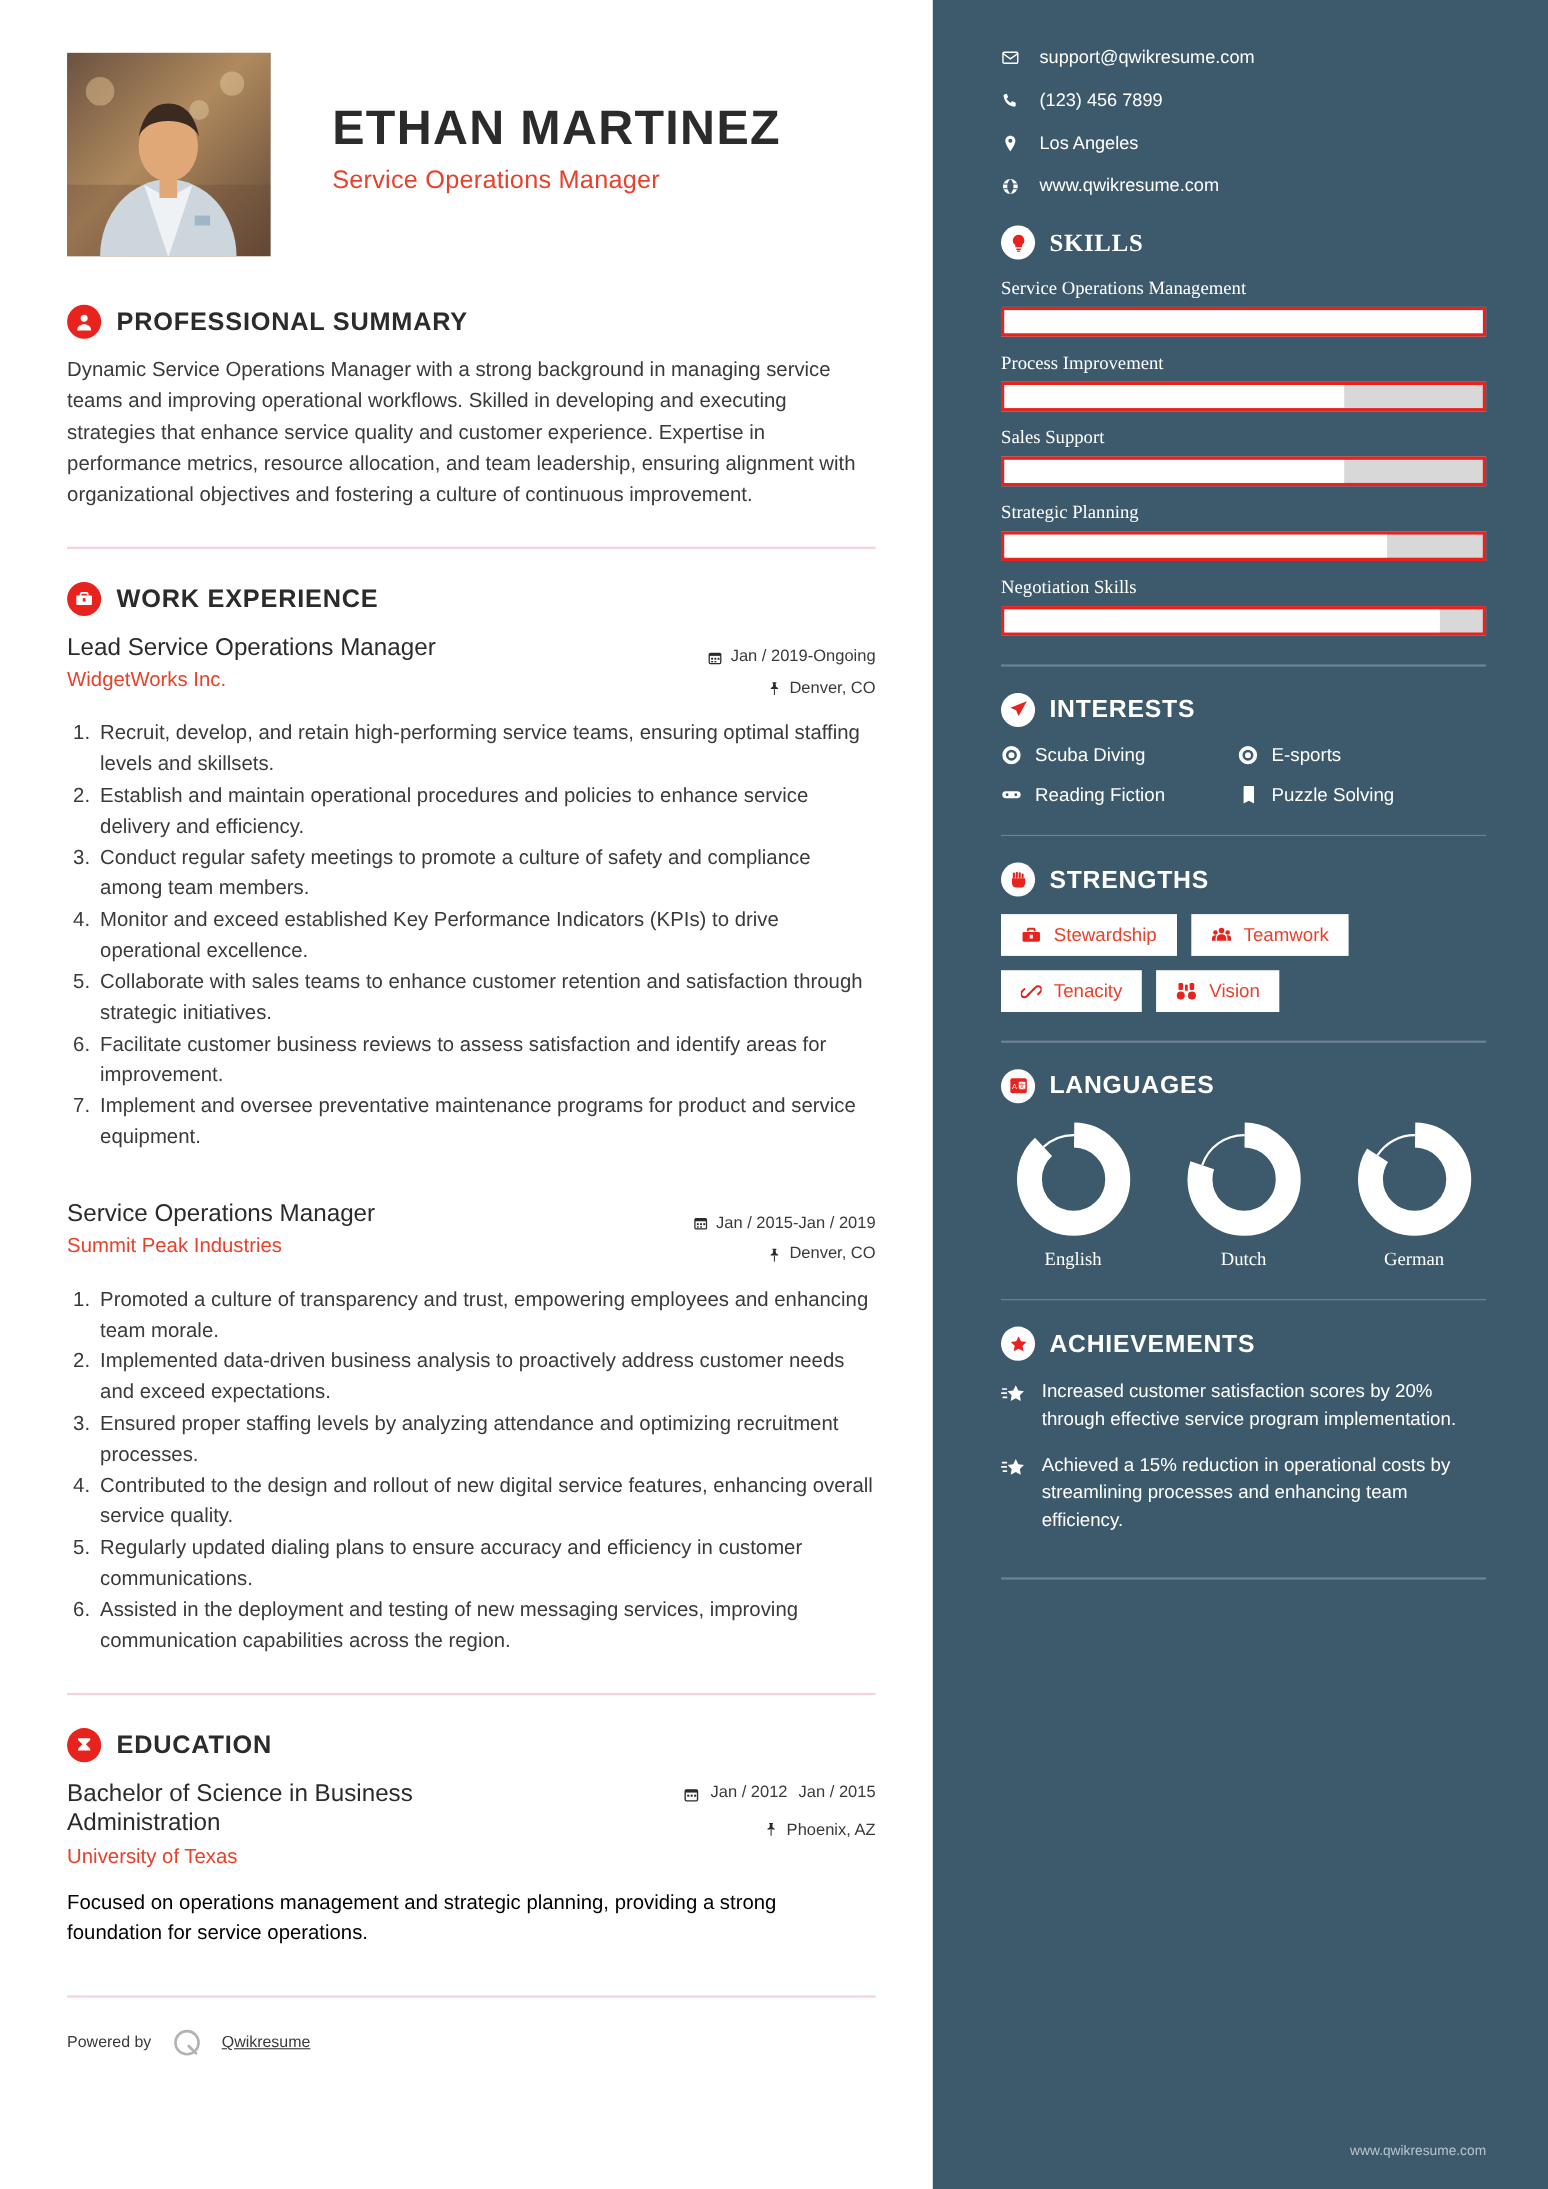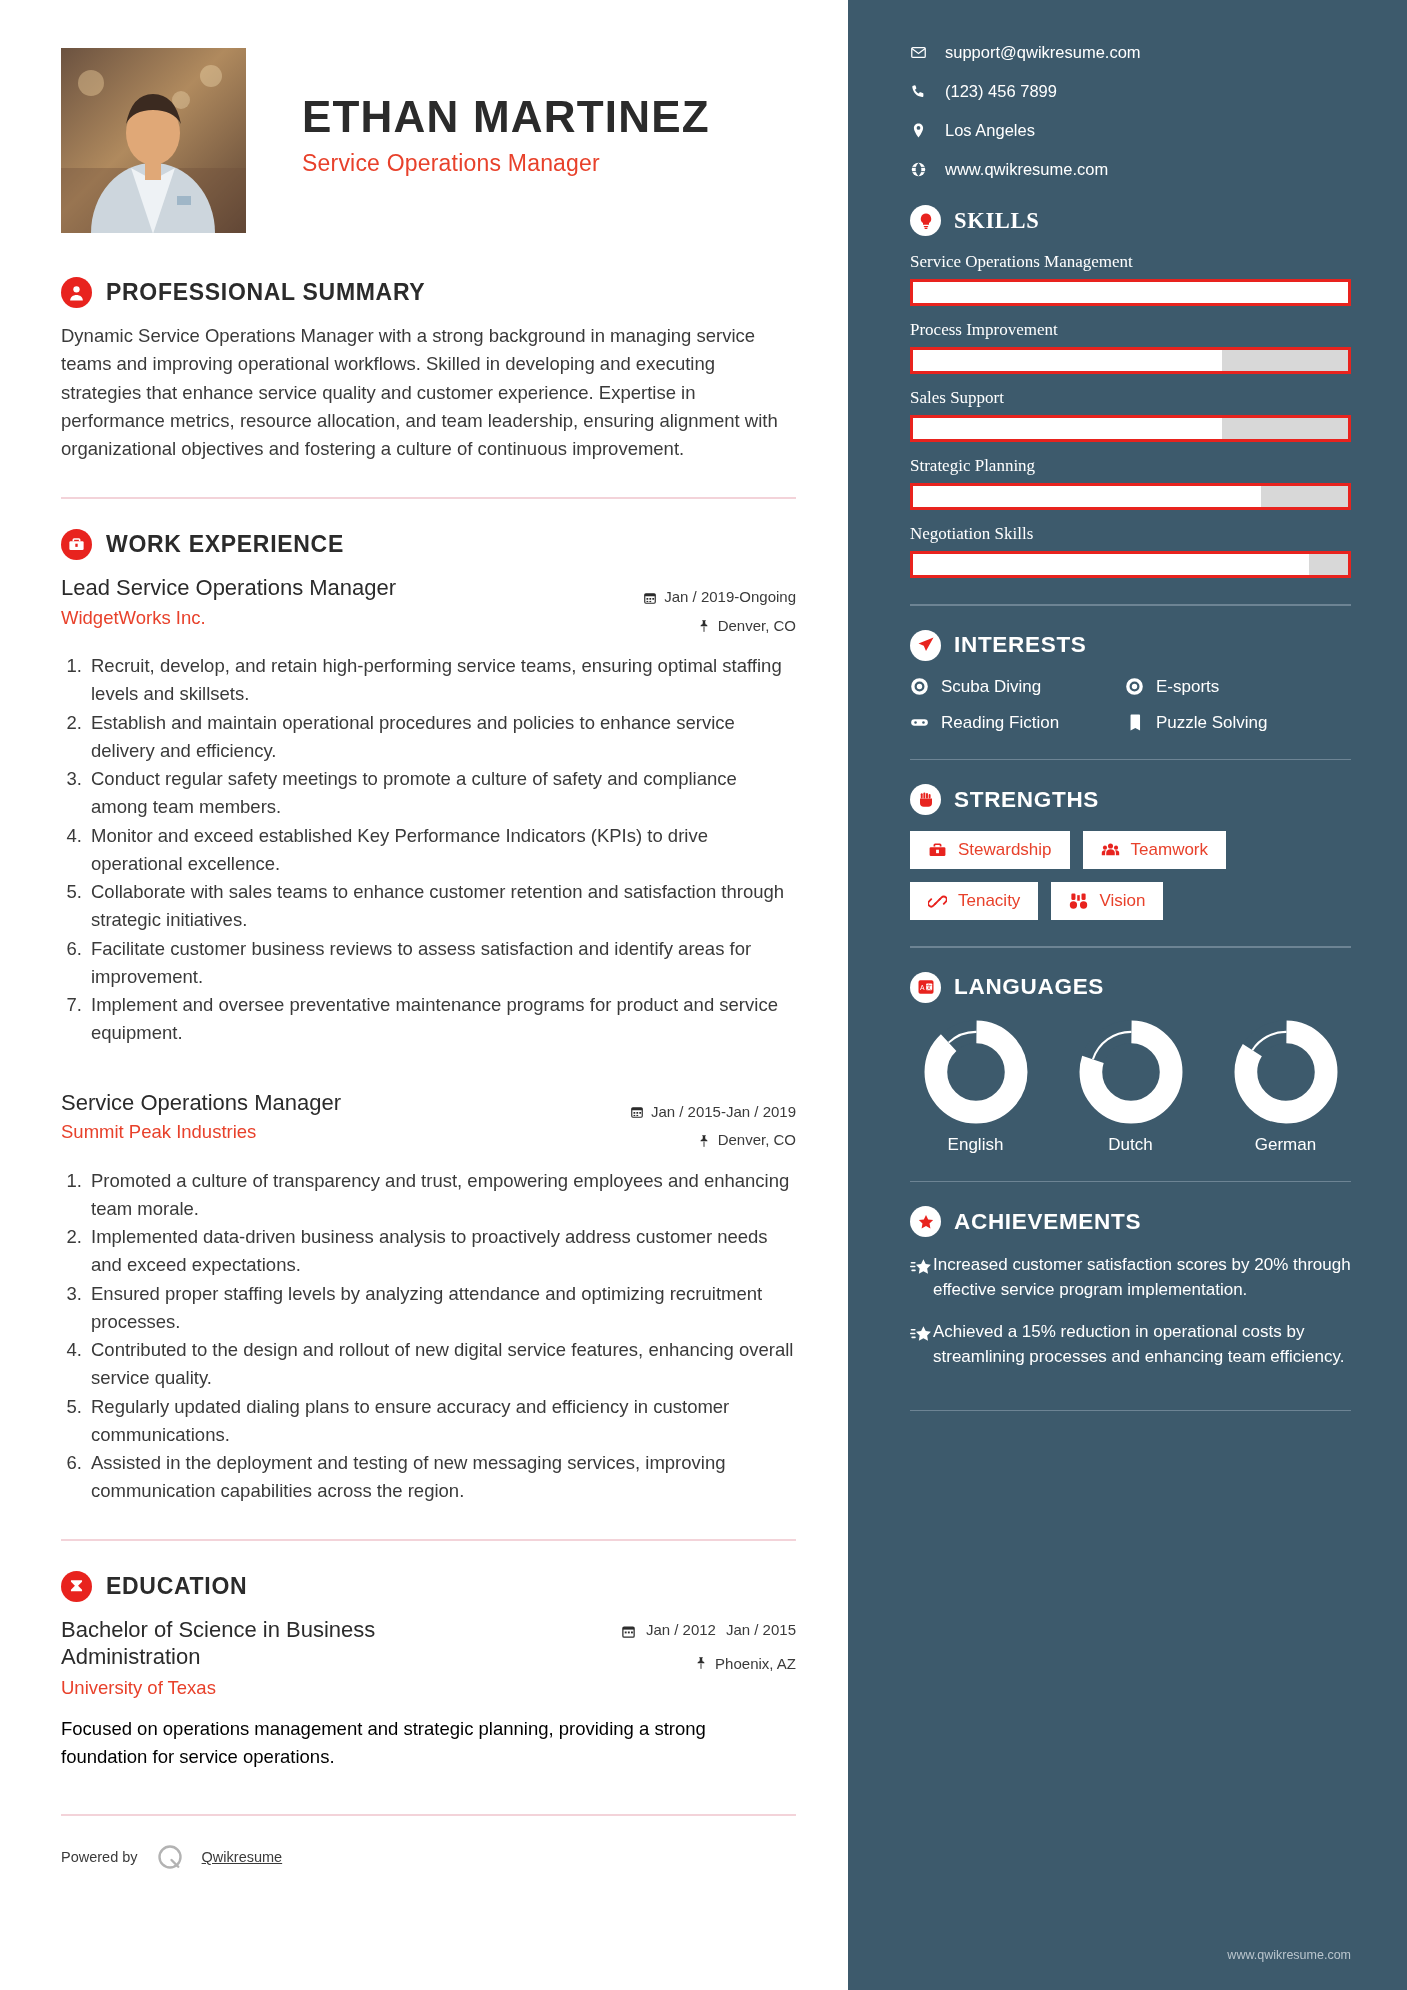--- a/index.html
+++ b/index.html
@@ -253,26 +253,26 @@
   .strength-wrap { display:flex; flex-wrap: wrap; gap: 13px; }
   .strength {
     background:#ffffff;
     padding: 9px 18px;
     display:flex; align-items:center; gap: 11px;
     font-size: 17px; color:#e8412b;
   }
   .strength svg { width:19px; height:19px; flex:0 0 19px; }
 
   .lang-row { display:flex; gap: 24px; margin-top: 6px; }
-  .lang { text-align:center; width: 145px; }
+  .lang { text-align:center; width: 145px; font-family: Liberation Serif, serif; }
   .lang svg { display:block; margin: 0 auto; }
   .lang-label { font-size: 17px; color:#ffffff; margin-top: 10px; }
 
   .ach {
-    display:flex; margin-bottom: 18px; align-items: flex-start;
+    display:flex; gap: 14px; margin-bottom: 18px; align-items: flex-start;
   }
   .ach svg { width: 23px; height: 23px; flex: 0 0 23px; margin-top: 3px; }
   .ach-text { font-size: 17px; line-height: 1.45; color:#ffffff; }
 
   .right-footer {
     position: absolute;
     right: 56px;
     bottom: 28px;
     font-size: 12.5px;
     color: #b9c5cd;

